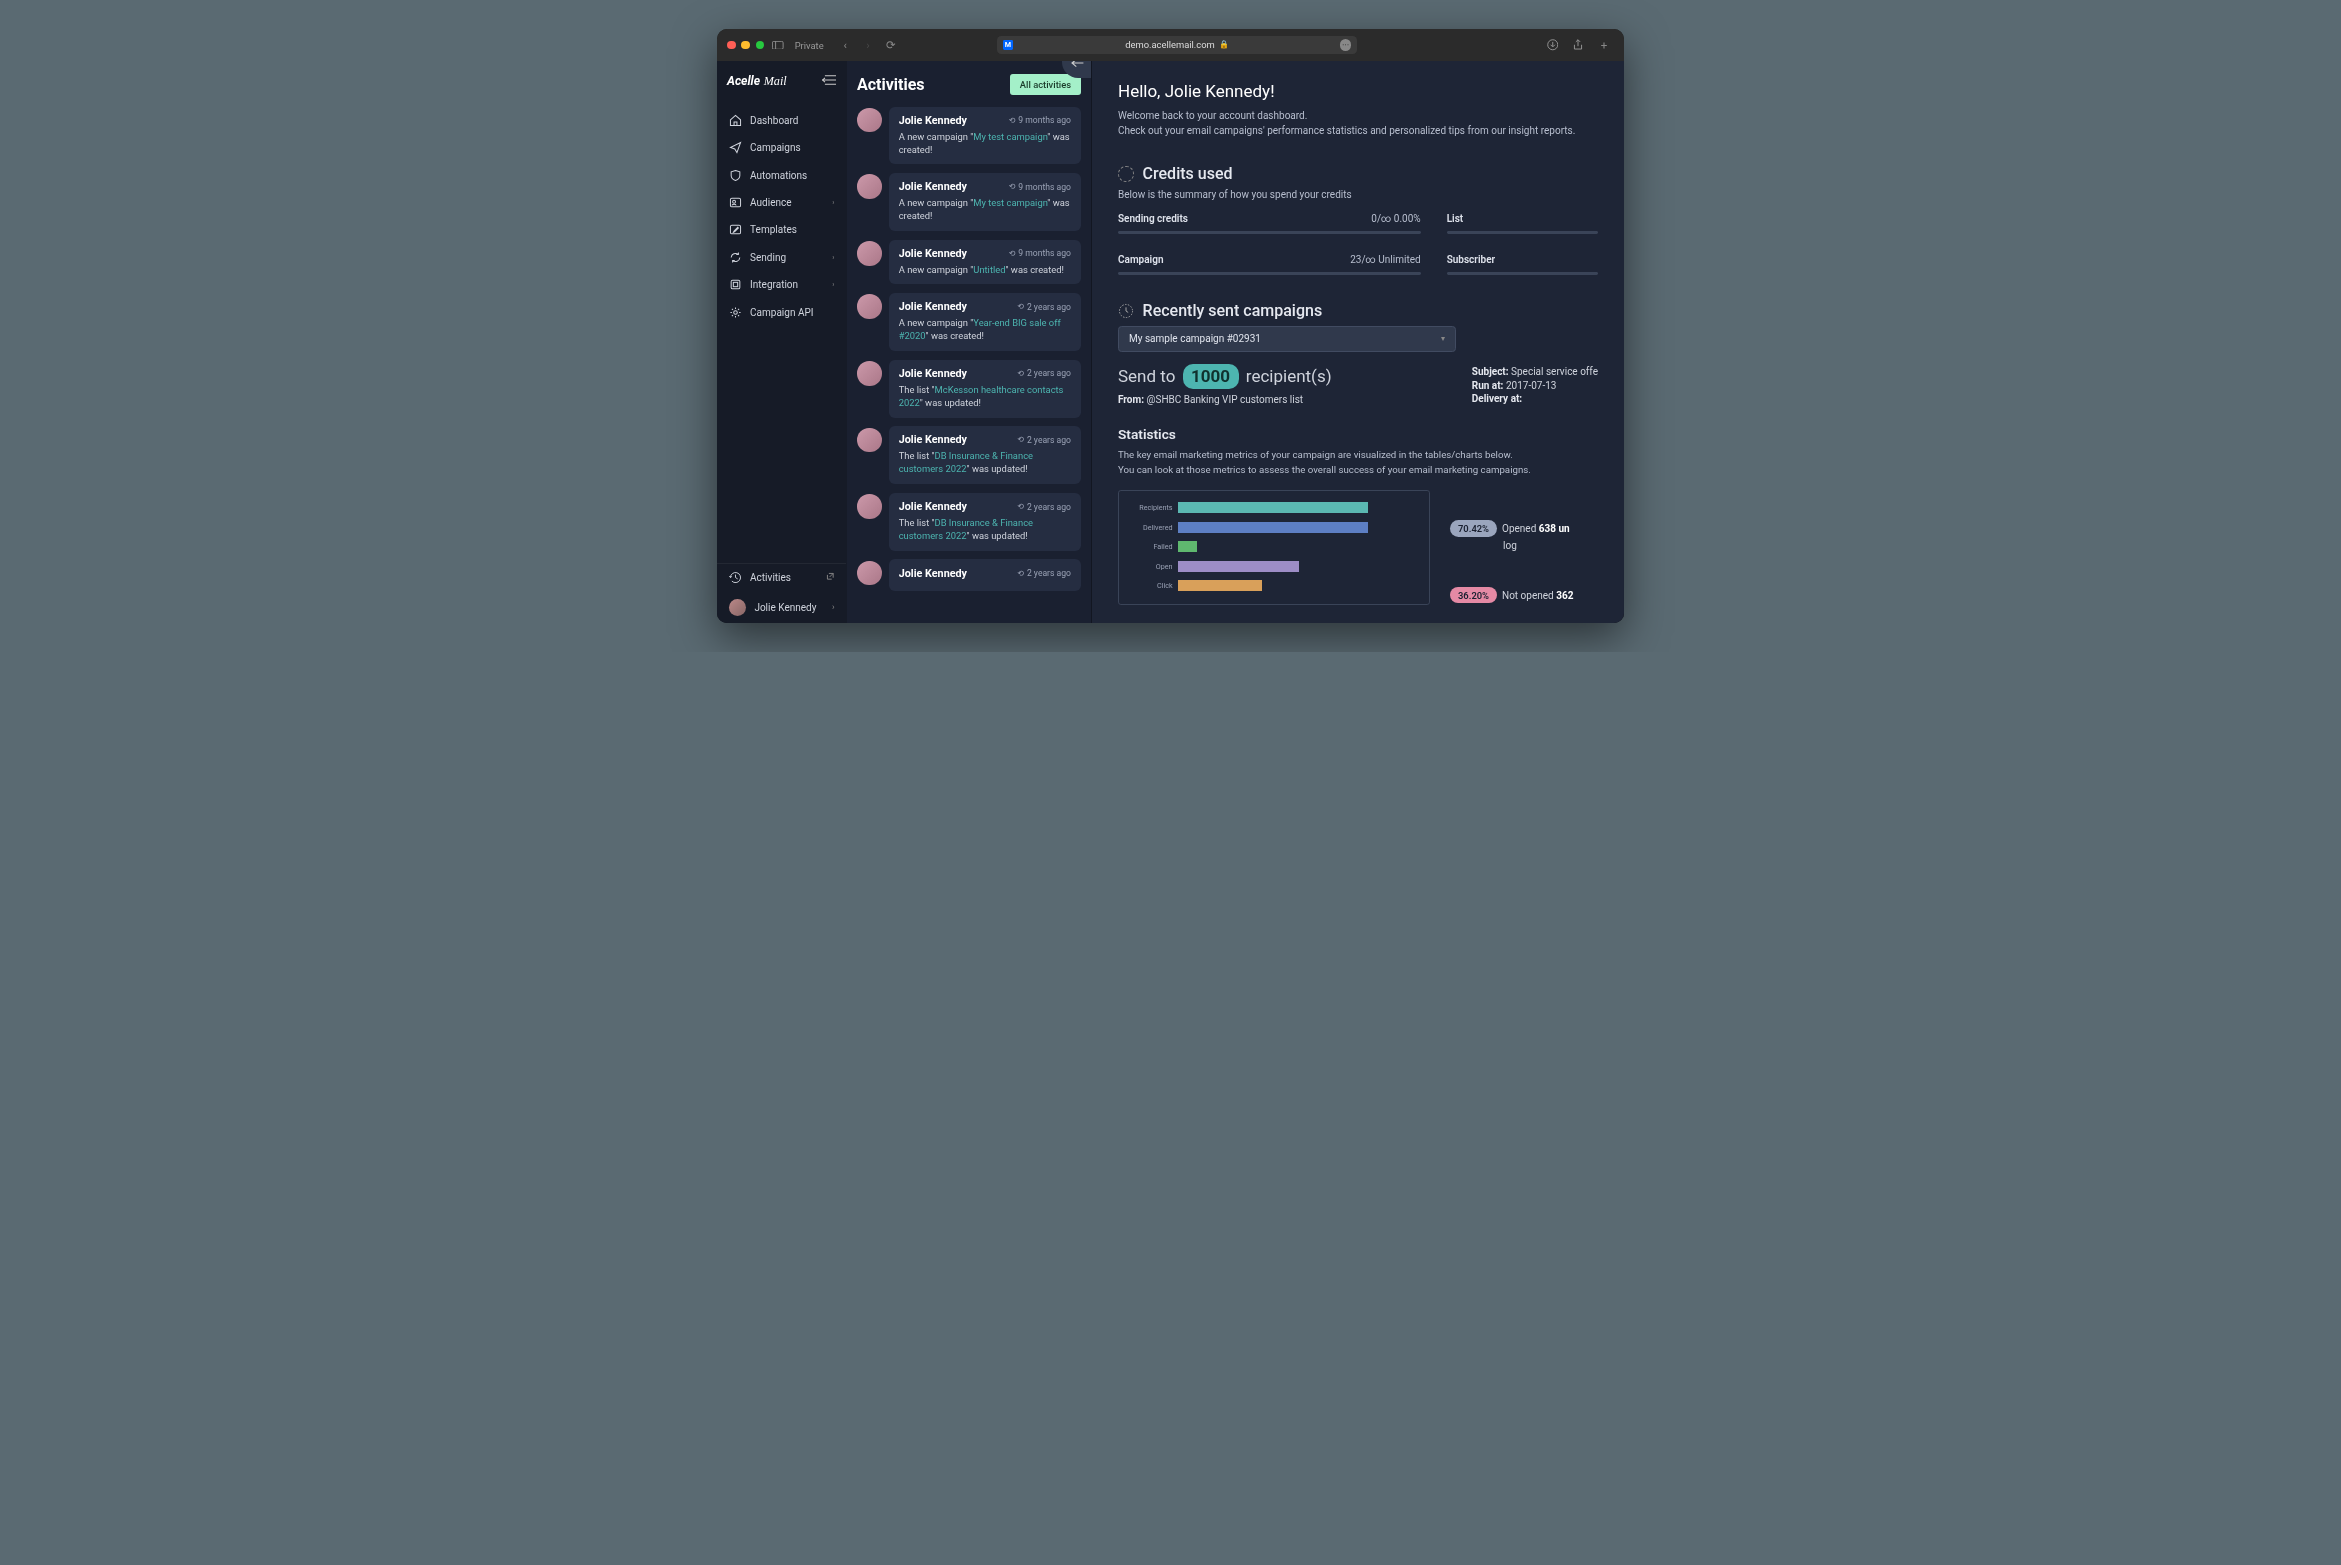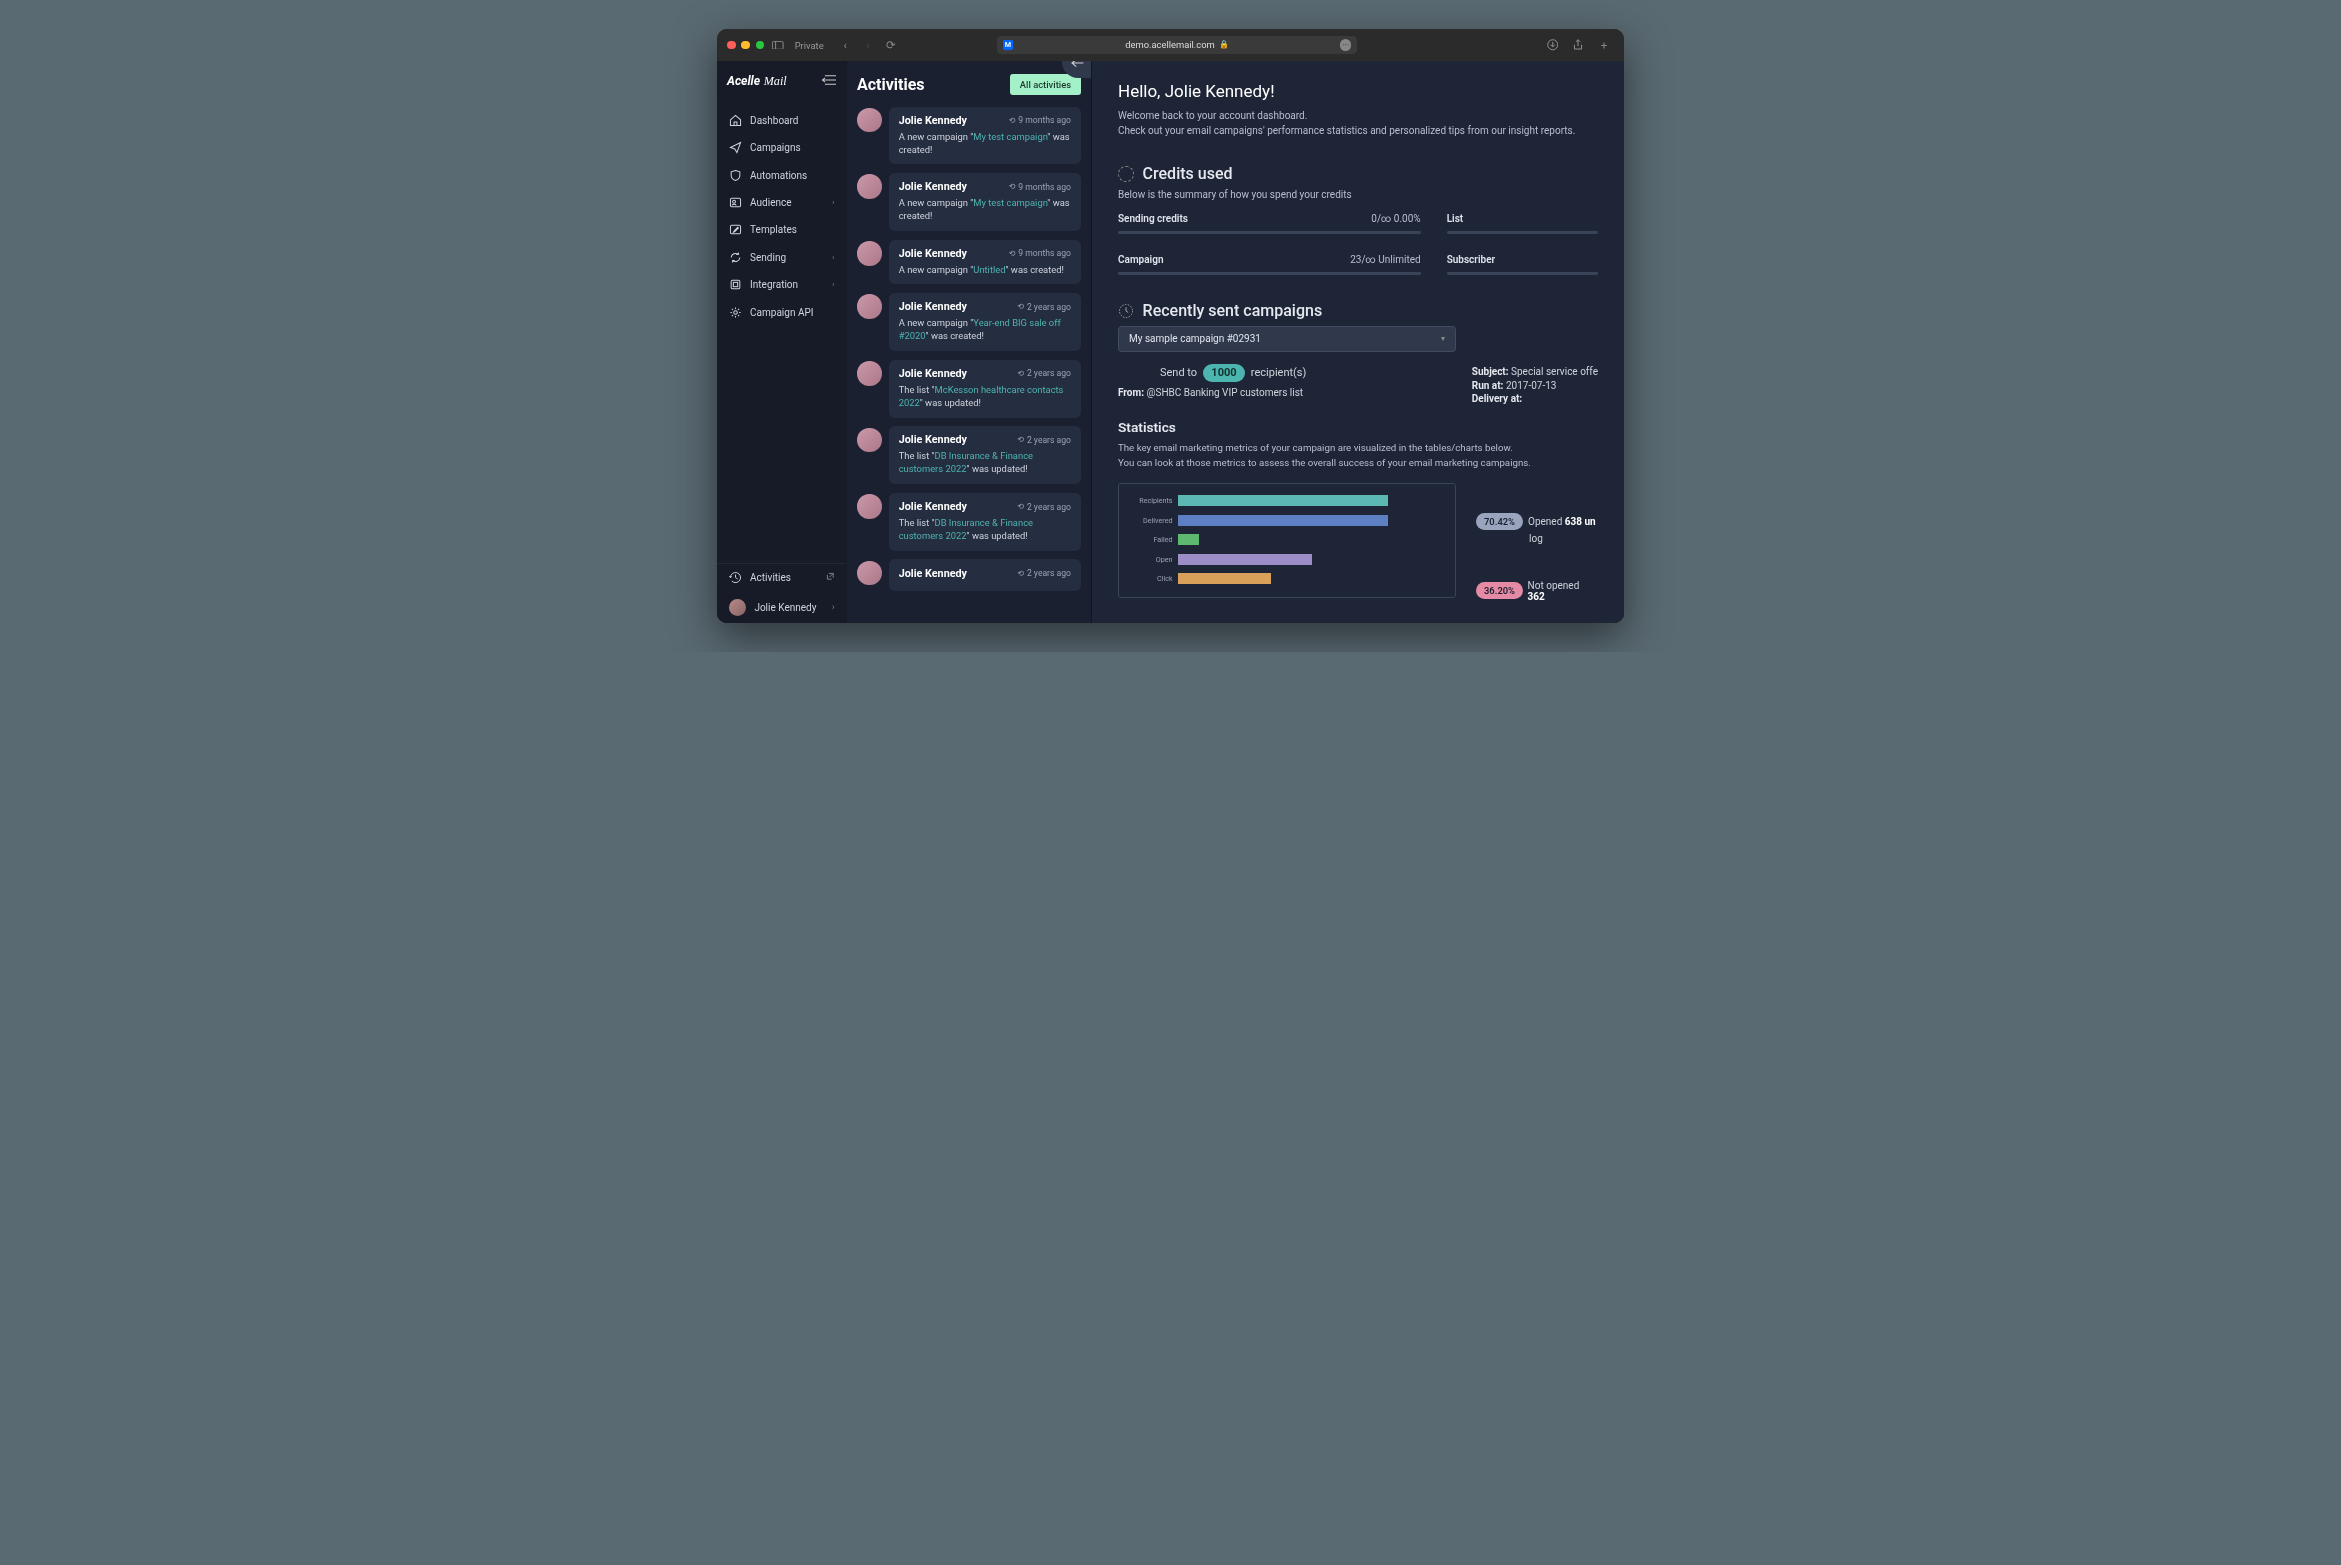--- a/index.html
+++ b/index.html
@@ -74,21 +74,21 @@
 .camp-left {}
 .camp-right { font-size: 10px; }
 .camp-right .row { margin-bottom: 2.2px; }
 .camp-right strong { color: #e5e8ef; }
 .pill { background: #4db5b0; color: #10312e; font-weight: 700; padding: 2.2px 8.6px; border-radius: 10px; margin: 0 2.9px; }
 .from-row { font-size: 10px; margin-bottom: 16px; }
 .from-row strong { color:#e5e8ef; }
 .stats-title { color: #e5e8ef; font-size: 13.7px; font-weight: 600; margin-bottom: 5.8px; }
 .stats-desc { font-size: 9.7px; line-height: 1.5; color: #b8bfcf; margin-bottom: 13px; }
 .stats-row { display: flex; gap: 20px; }
-.chart-box { border: 0.7px solid #3a4458; border-radius: 2.9px; padding: 10px 4.3px; width: 338px; height: 115px; }
+.chart-box { border: 0.7px solid #3a4458; border-radius: 2.9px; padding: 10px 4.3px; width: 312px; height: 115px; }
 .chart-inner { display: flex; flex-direction: column; gap: 6.5px; padding-left:4.3px; }
 .bar-row { display: flex; align-items: center; gap: 5.8px; height: 13px; }
 .bar-label { width: 45px; text-align: right; font-size: 7.2px; color: #9aa2b5; }
 .bar-track { flex: 1; height: 10.8px; position:relative; }
 .bar-fill { height: 100%; }
 .legend-col { flex: 1; display: flex; flex-direction: column; gap: 5.8px; font-size: 10px; }
 .legend-row { display: flex; align-items: center; gap: 5px; margin-top: 30px; }
 .legend-pill { padding: 2.9px 8px; border-radius: 10px; font-size: 9.4px; font-weight: 600; color: #1a2030; min-width:46px; text-align:center; }
 .legend-text { color: #cfd3dc; }
 .legend-text strong { color: #fff; }
@@ -397,21 +397,21 @@
         </span>
         <span>Recently sent campaigns</span>
       </div>
       <div class="select-row">
         <div class="fake-select">
           <span>My sample campaign #02931</span>
         </div>
       </div>
       <div class="camp-meta">
         <div class="camp-left">
-          <div style="font-size:11px;margin-left:42px;">
+          <div style="font-size:17px;">
             <span>Send to</span>
             <span class="pill">1000</span>
             <span>recipient(s)</span>
           </div>
           <div class="from-row" style="margin-top:7.2px;">
             <strong>From:</strong>
             <span>@SHBC Banking VIP customers list</span>
           </div>
         </div>
         <div class="camp-right">

